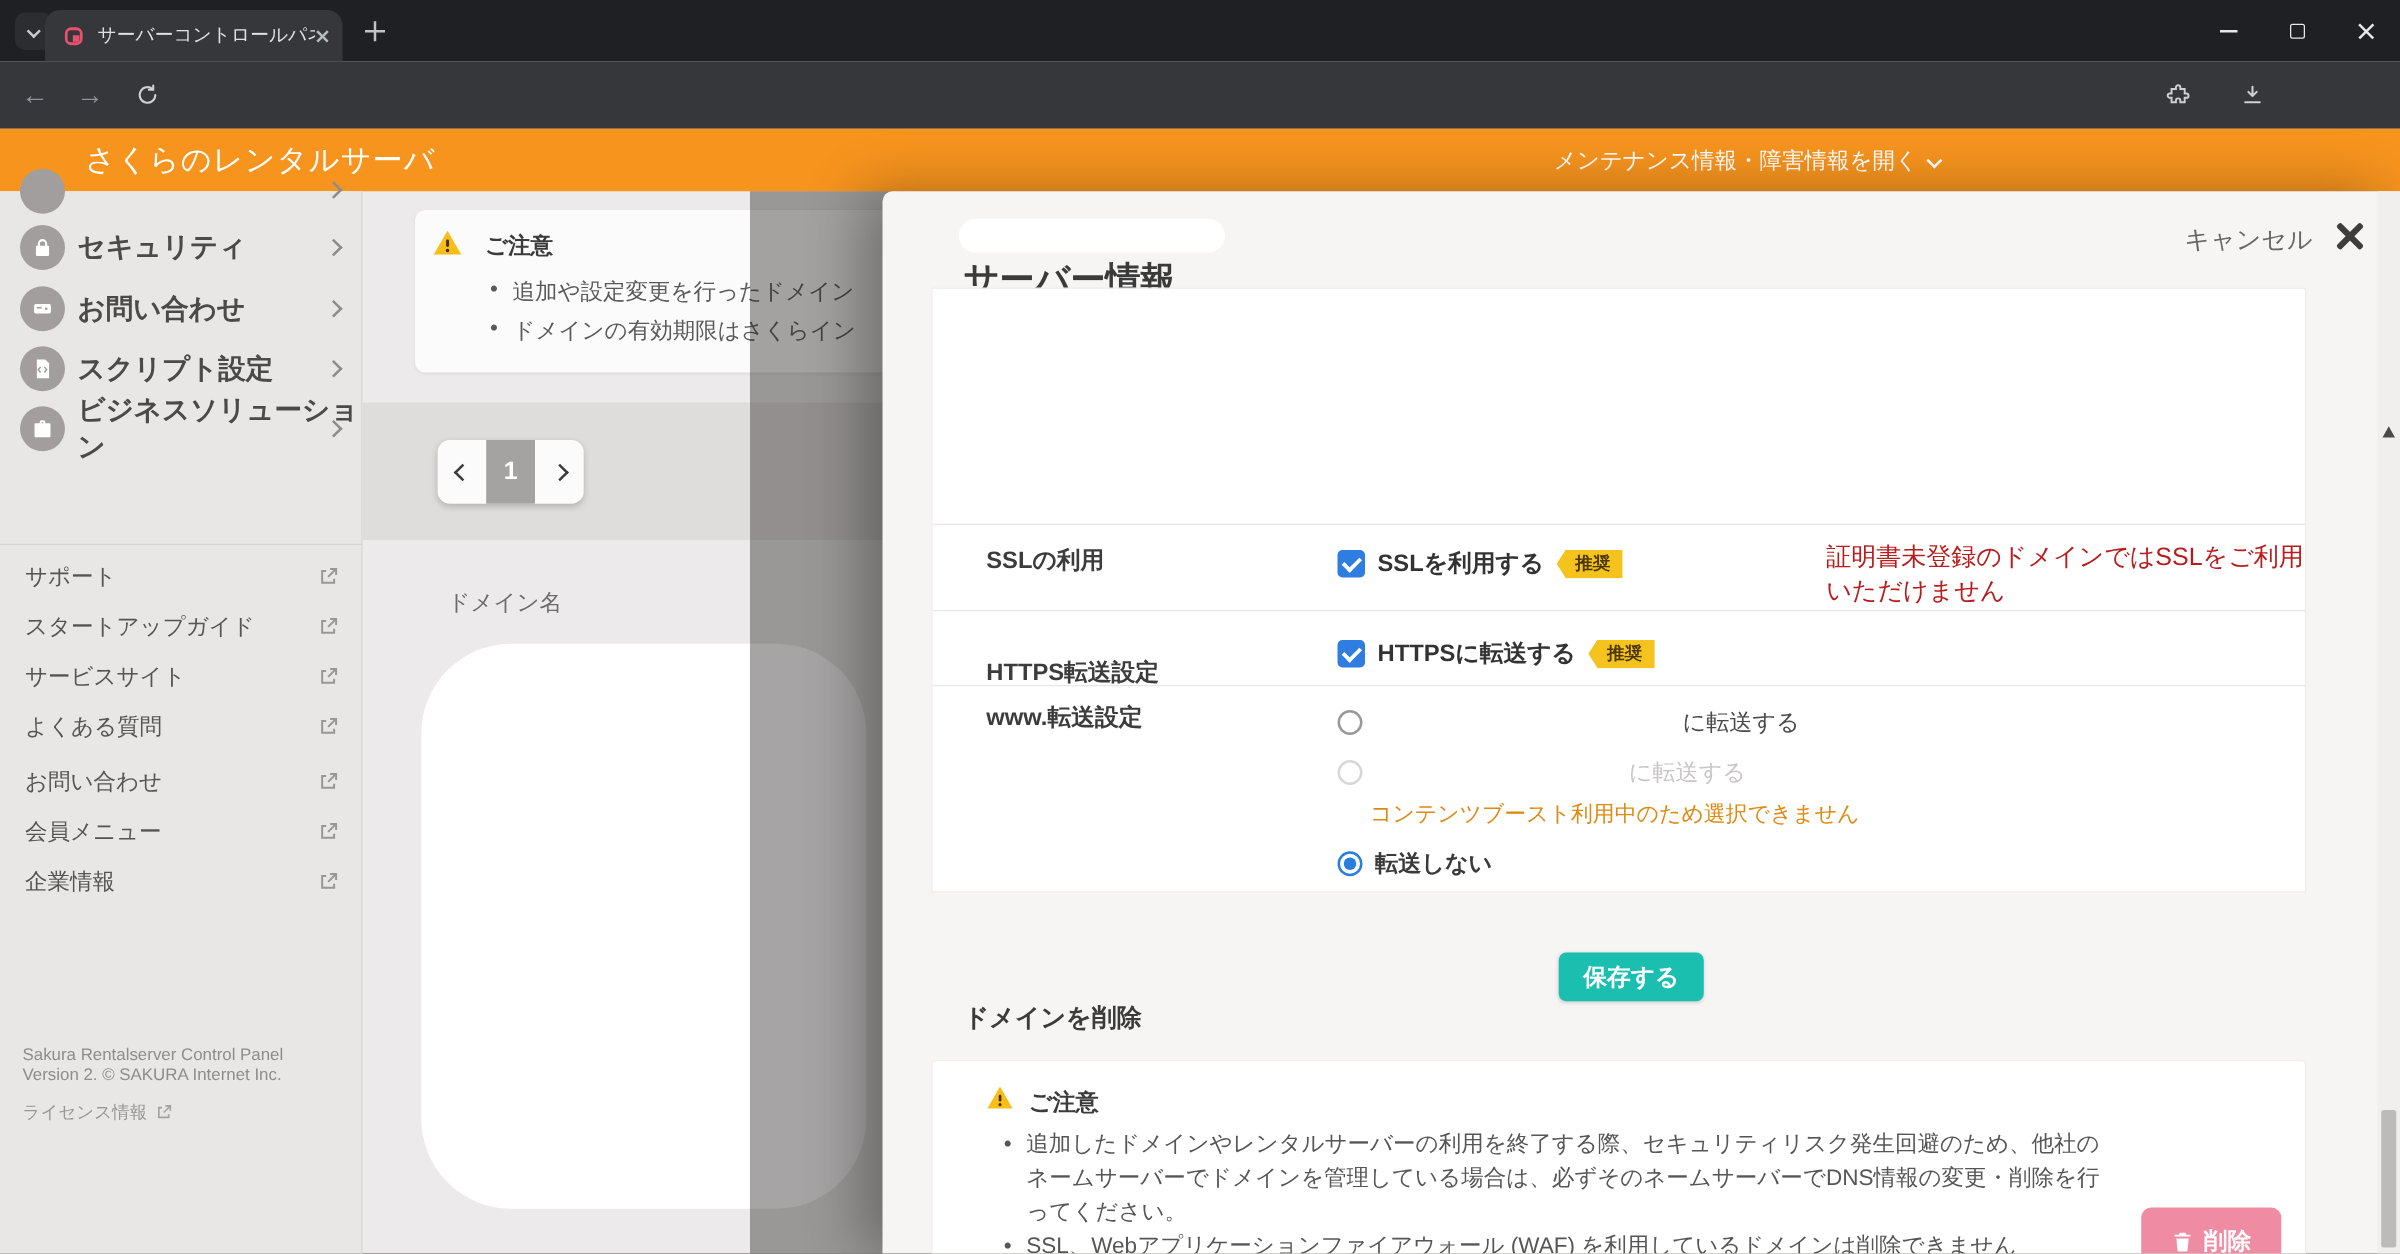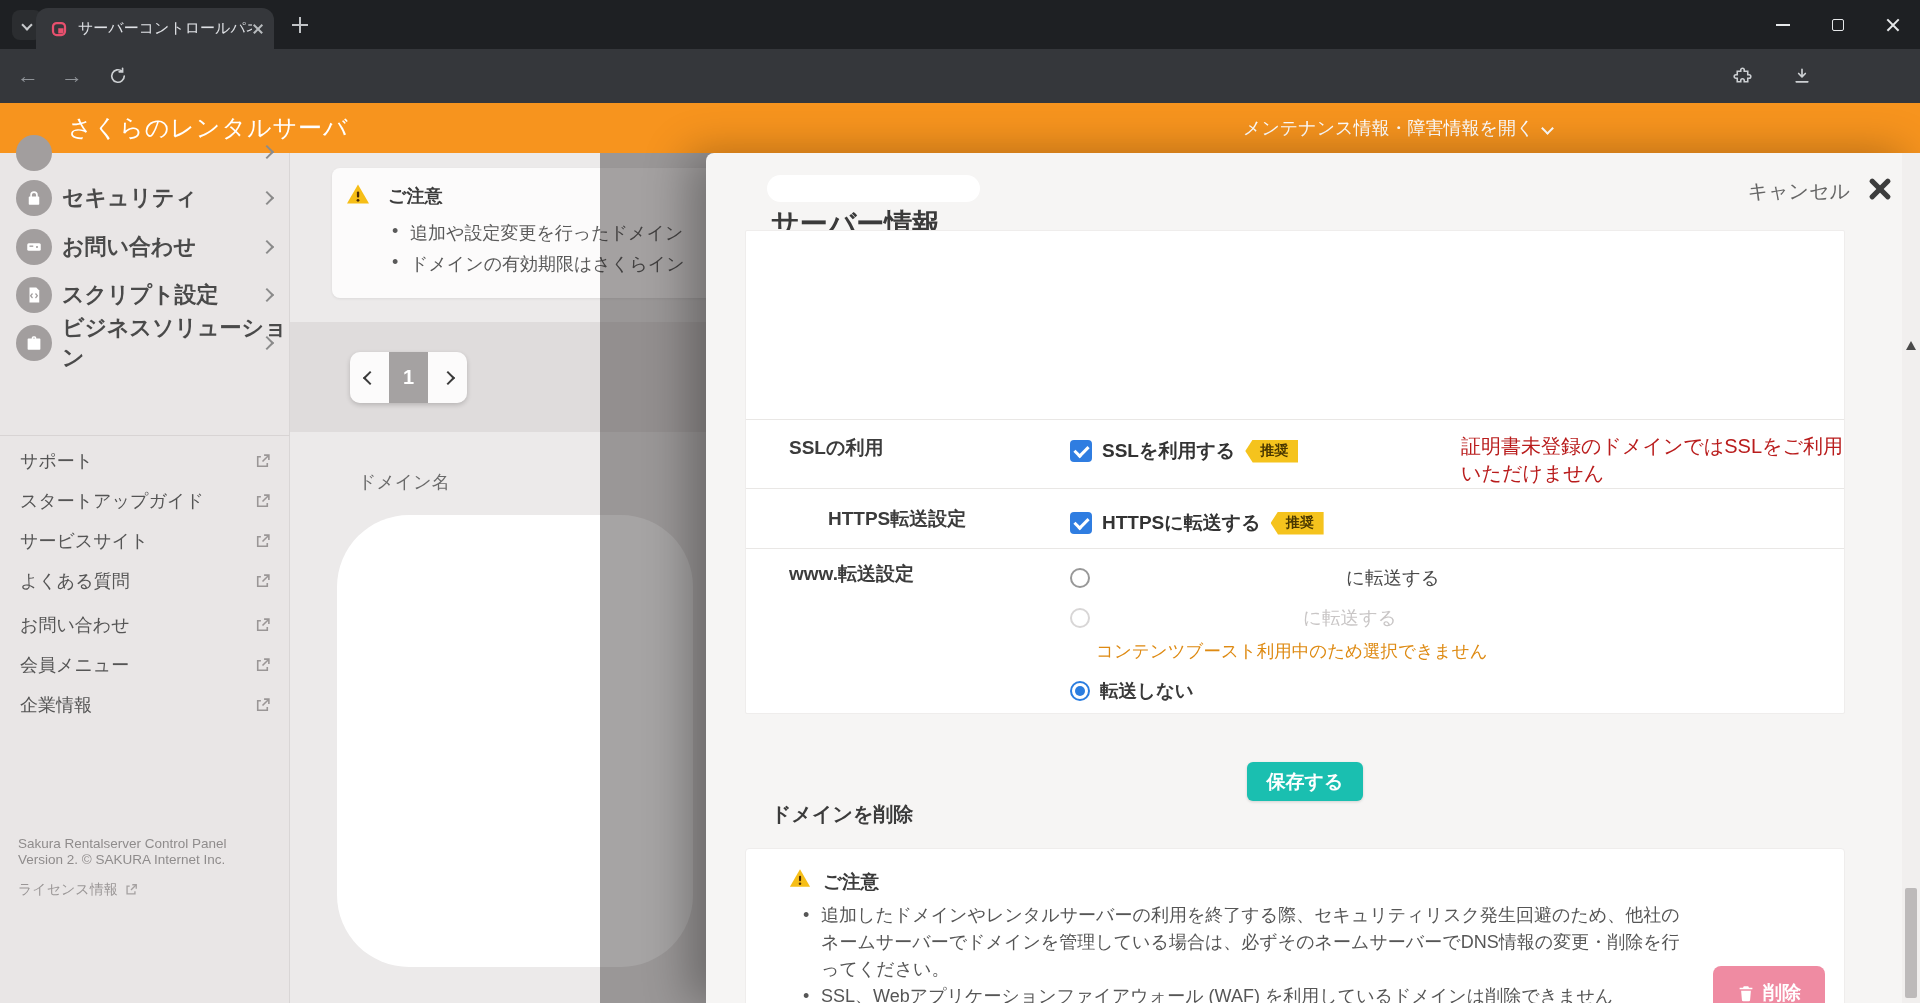--- a/index.html
+++ b/index.html
@@ -372,21 +372,21 @@
       <div class="rowlabel" style="top:204px;">SSLの利用</div>
       <div class="ctrlrow" style="top:207px;">
         <span class="checkbox"></span>
         <span class="cklabel">SSLを利用する</span>
         <span class="kbadge">推奨</span>
       </div>
       <div class="rownote" style="top:202px;">証明書未登録のドメインではSSLをご利用いただけません</div>
 
       <div class="fdiv" style="top:257px;"></div>
 
-      <div class="rowlabel" style="top:275px;margin-left:39px;">HTTPS転送設定</div>
+      <div class="rowlabel" style="top:294px;">HTTPS転送設定</div>
       <div class="ctrlrow" style="top:279px;">
         <span class="checkbox"></span>
         <span class="cklabel">HTTPSに転送する</span>
         <span class="kbadge">推奨</span>
       </div>
 
       <div class="fdiv" style="top:317px;"></div>
 
       <div class="rowlabel" style="top:330px;">www.転送設定</div>
       <div class="ctrlrow" style="top:334px;">

